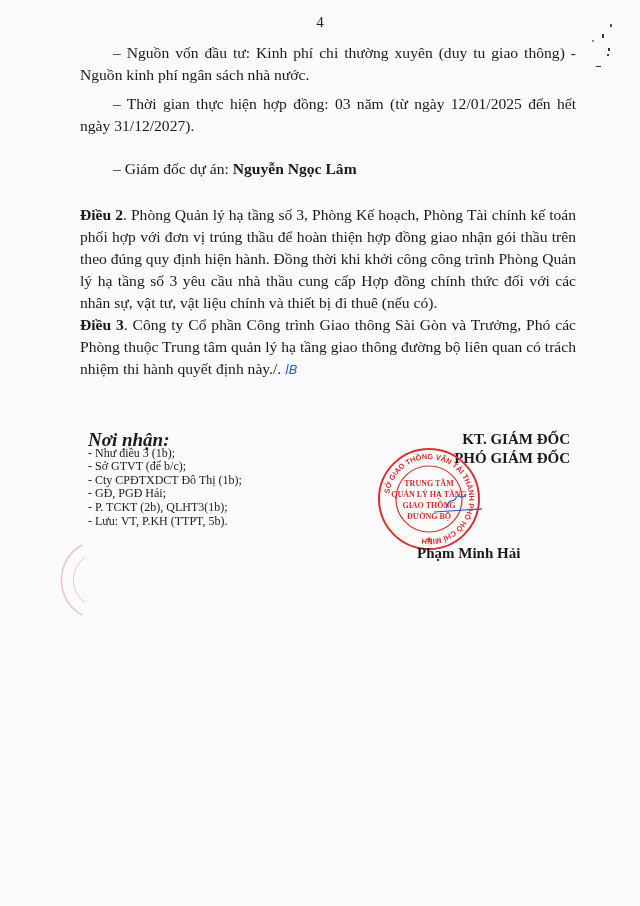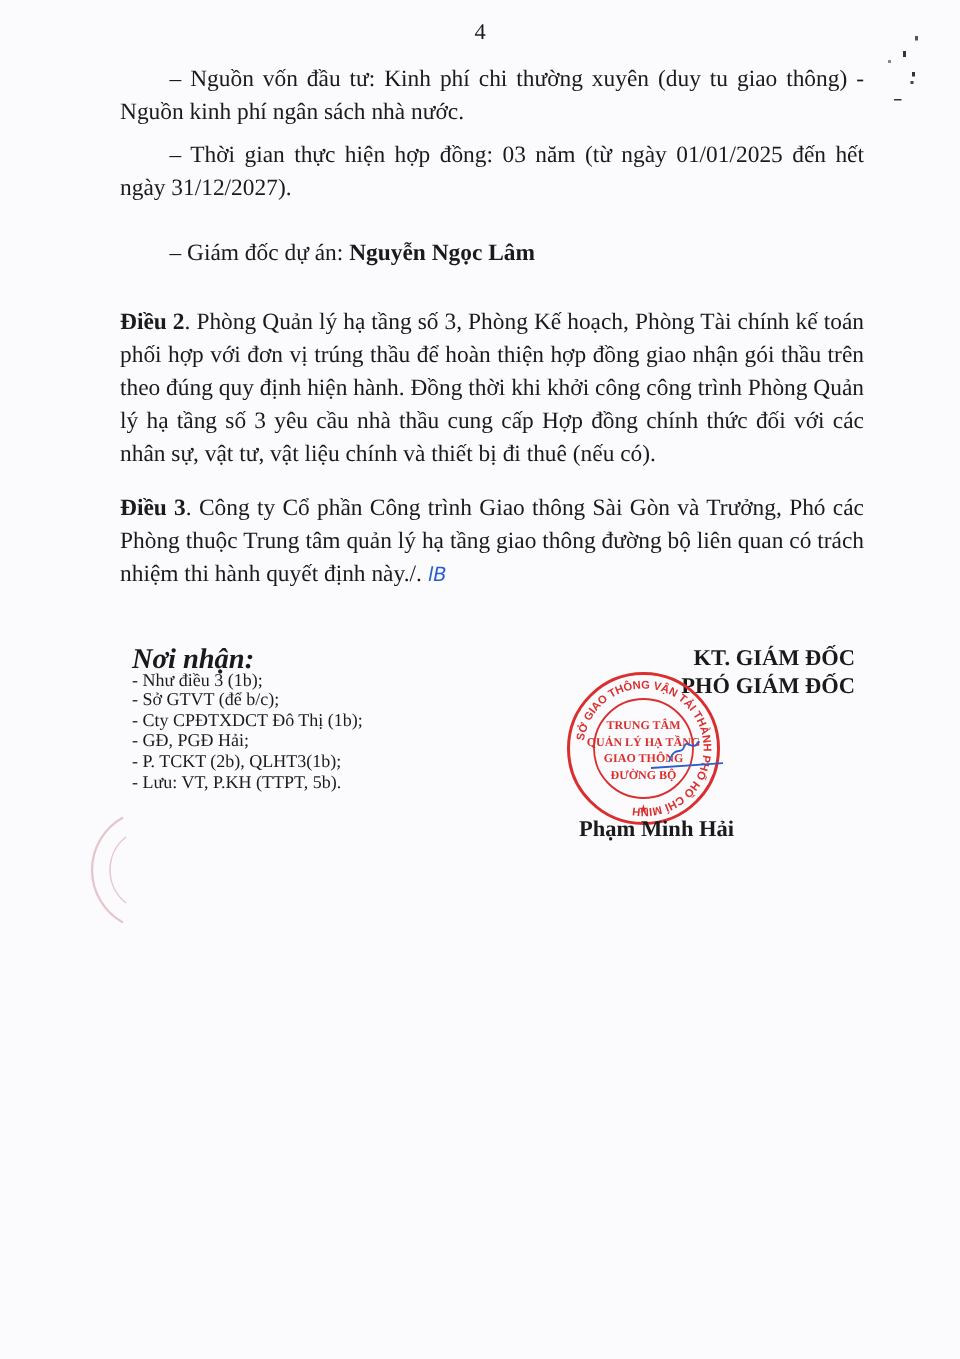--- a/index.html
+++ b/index.html
@@ -11,40 +11,40 @@
   .body-text { position:absolute; left:80px; width:496px; font-size:15.6px; line-height:22px; text-align:justify; }
   .p { margin:0; }
   .indent { text-indent:33px; }
   .b { font-weight:bold; }
   .bi { font-weight:bold; font-style:italic; }
   .i { font-style:italic; }
   .initials { color:#2a5fc9; font-style:italic; font-family:"DejaVu Sans", sans-serif; font-size:13px; margin-left:4px; }
   .recipients { position:absolute; left:88px; top:433px; font-family:"Liberation Serif", serif; font-size:12px; line-height:13.6px; }
   .recipients .title { font-weight:bold; font-style:italic; font-size:19px; }
   .sign { position:absolute; left:380px; top:430px; width:190px; text-align:right; font-weight:bold; font-size:15px; line-height:19px; }
-  .sign-name { position:absolute; left:386px; top:545px; font-weight:bold; font-size:15px; }
+  .sign-name { position:absolute; left:417px; top:545px; font-weight:bold; font-size:15px; }
   .stamp { position:absolute; left:376px; top:446px; width:106px; height:106px; }
   .stamp-faint { position:absolute; left:22px; top:540px; width:70px; height:80px; opacity:0.35; }
   .scan-specks { position:absolute; left:590px; top:20px; }
 </style>
 </head>
 <body>
 
 <div class="page-num">4</div>
 
 <div class="body-text" style="top:42px;">
   <p class="p indent">–  Nguồn vốn đầu tư: Kinh phí chi thường xuyên (duy tu giao thông) - Nguồn kinh phí ngân sách nhà nước.</p>
-  <p class="p indent" style="margin-top:7px;">– Thời gian thực hiện hợp đồng: 03 năm (từ ngày 01/01/2025 đến hết ngày 31/12/2027).</p>
+  <p class="p indent" style="margin-top:7px;">– Thời gian thực hiện hợp đồng: 03 năm (từ ngày 12/01/2025 đến hết ngày 31/12/2027).</p>
   <p class="p indent" style="margin-top:21px;">
     <span>– Giám đốc dự án: </span><span class="b">Nguyễn Ngọc Lâm</span>
   </p>
   <p class="p" style="margin-top:24px;">
     <span class="b">Điều 2</span><span>. Phòng Quản lý hạ tầng số 3, Phòng Kế hoạch, Phòng Tài chính kế toán phối hợp với đơn vị trúng thầu để hoàn thiện hợp đồng giao nhận gói thầu trên theo đúng quy định hiện hành. Đồng thời khi khởi công công trình Phòng Quản lý hạ tầng số 3 yêu cầu nhà thầu cung cấp Hợp đồng chính thức đối với các nhân sự, vật tư, vật liệu chính và thiết bị đi thuê (nếu có).</span>
   </p>
-  <p class="p" style="margin-top:14px;">
+  <p class="p" style="">
     <span class="b">Điều 3</span><span>. Công ty Cổ phần Công trình Giao thông Sài Gòn và Trưởng, Phó các Phòng thuộc Trung tâm quản lý hạ tầng giao thông đường bộ liên quan có trách nhiệm thi hành quyết định này./.</span><span class="initials">lB</span>
   </p>
 </div>
 
 <div class="recipients">
   <div class="title">Nơi nhận:</div>
   <div>- Như điều 3 (1b);</div>
   <div>- Sở GTVT (để b/c);</div>
   <div>- Cty CPĐTXDCT Đô Thị (1b);</div>
   <div>- GĐ, PGĐ Hải;</div>

